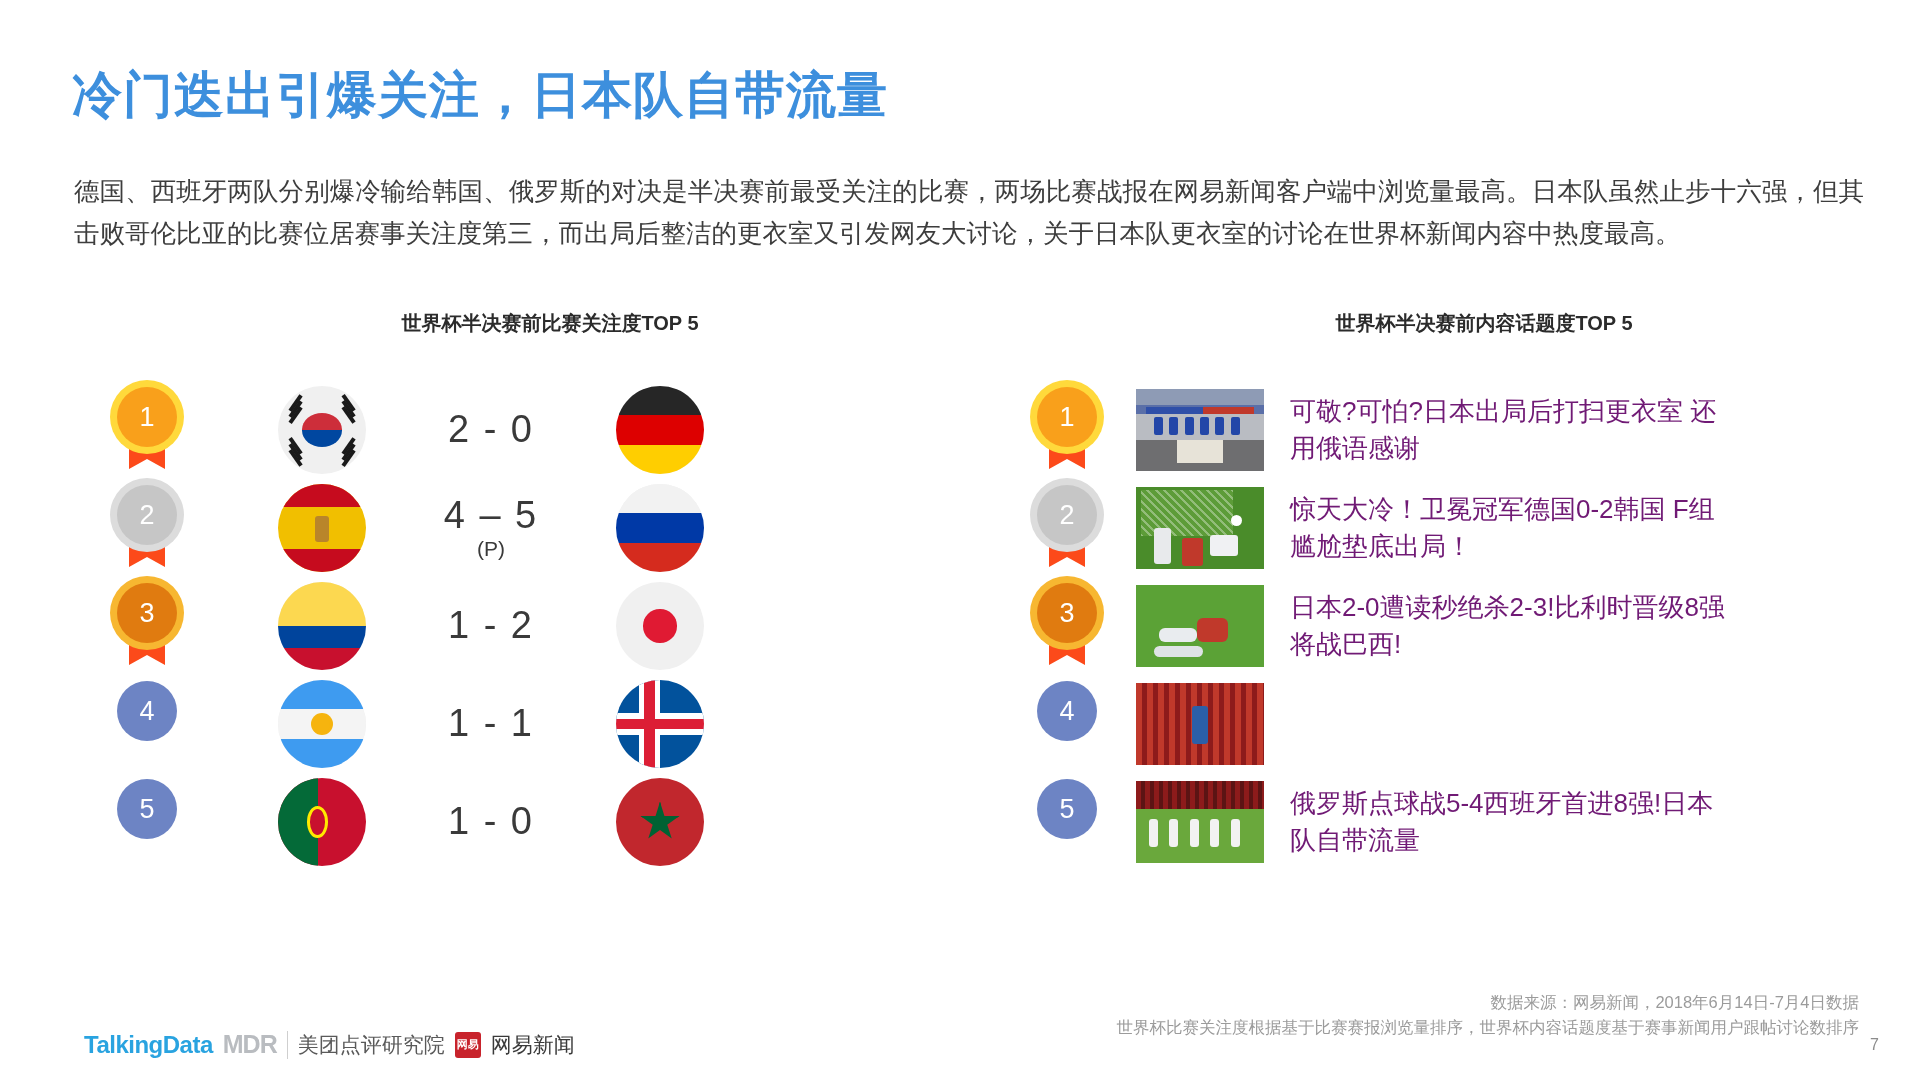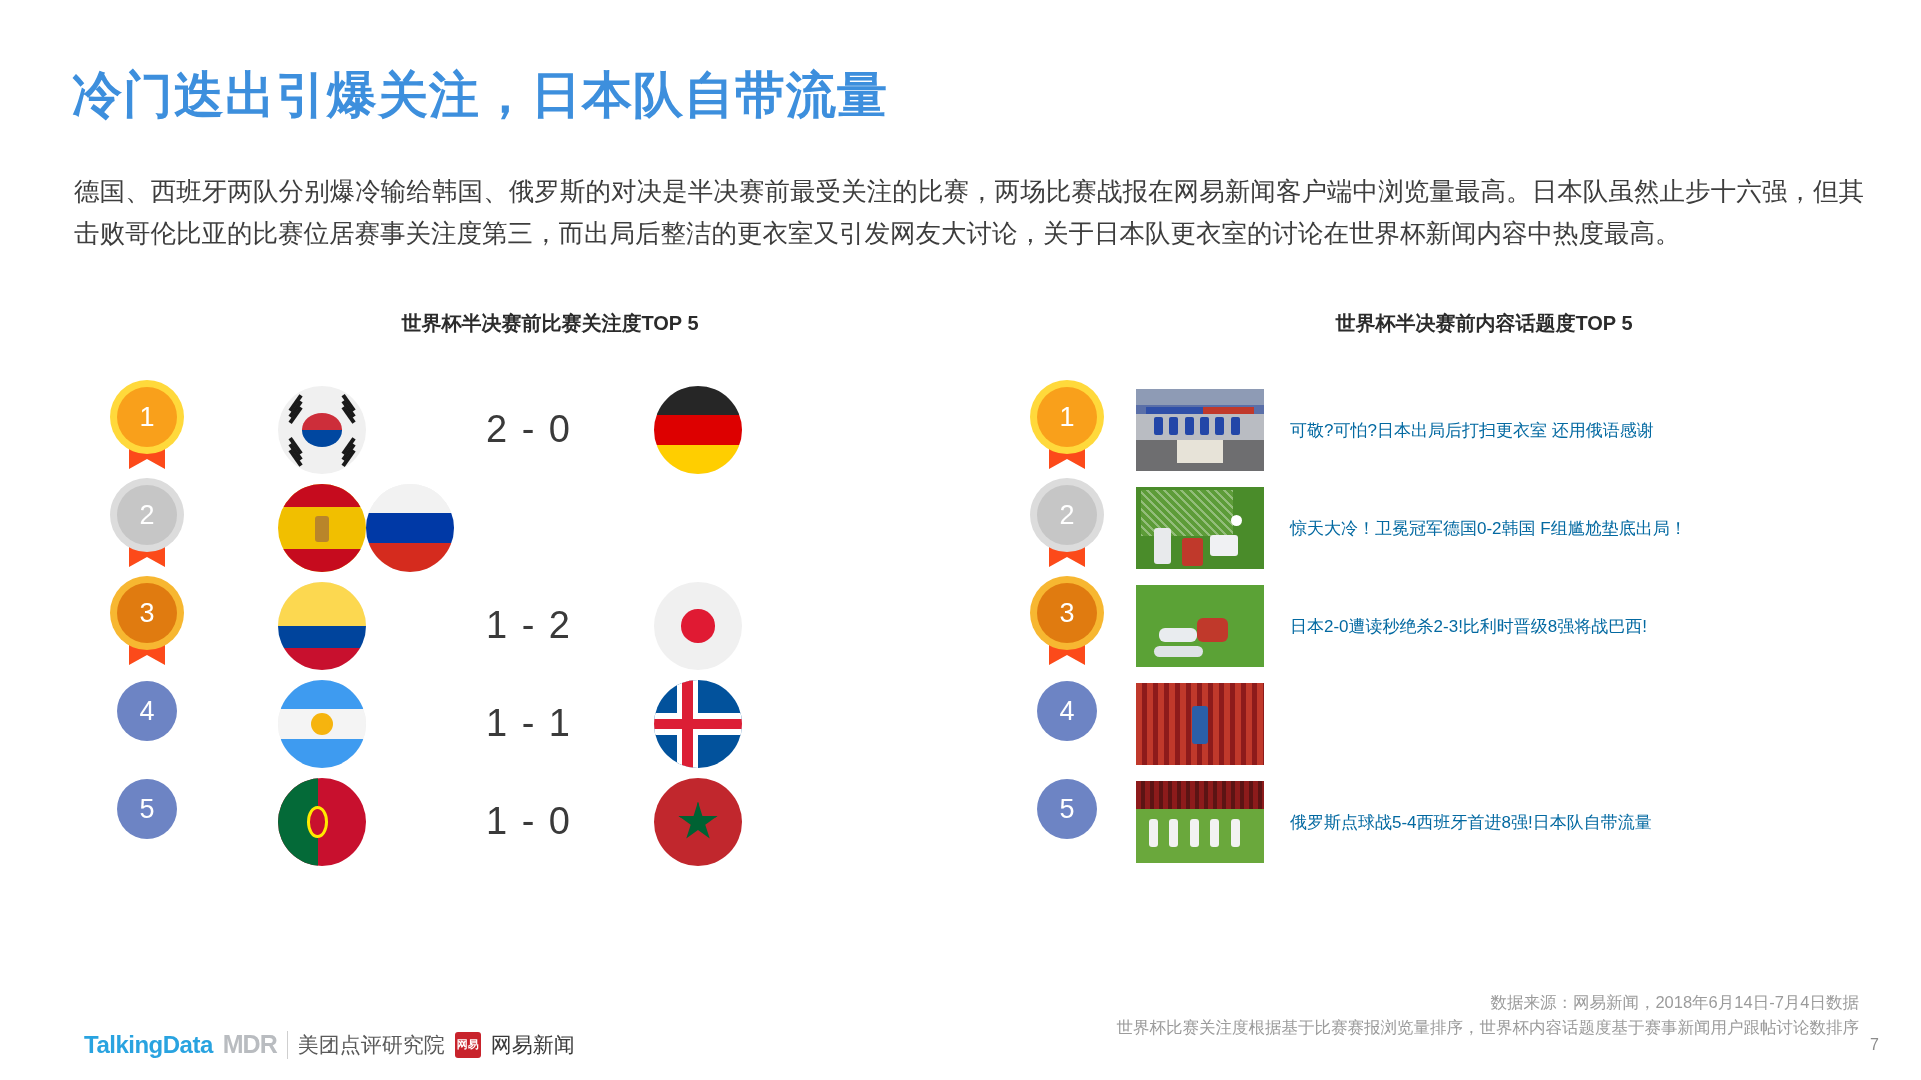--- a/index.html
+++ b/index.html
@@ -61,21 +61,20 @@
   .flag {
     width: 88px; height: 88px; border-radius: 50%; overflow: hidden;
     position: relative; flex: 0 0 88px; background: #efefef;
   }
   .flag-l { margin-left: 94px; }
   .flag-r { margin-left: 0; }
   .score {
     flex: 0 0 250px; text-align: center;
     font-size: 38px; color: #3a3a3a; font-weight: 400; letter-spacing: 2px;
     line-height: 1.05;
-    margin-left: 38px;
   }
   .score .pen { display:block; font-size: 21px; letter-spacing:0; margin-top:2px; }
 
   
   .f-stripe-h { position:absolute; left:0; width:100%; }
   .f-kr { background:#f0f0f0; }
   .f-kr .yy { position:absolute; left:27%; top:31%; width:46%; height:38%;
     border-radius:50%; background: linear-gradient(180deg,#cd2e3a 0 50%,#0047a0 50% 100%); }
   .f-kr .bar { position:absolute; background:#1a1a1a; height:4px; }
   .f-es { background:#f1bf00; }
@@ -141,22 +140,22 @@
   .t3 .p3 { position:absolute; left:14%; top:74%; width:38%; height:14%; background:#dfe3e6; border-radius:6px;}
   .t4 .crowd{ position:absolute; left:0; top:0; width:100%; height:100%;
     background: repeating-linear-gradient(90deg,#c0392b 0 6px,#8d1b1b 6px 11px),
                 repeating-linear-gradient(0deg,#00000022 0 7px,transparent 7px 13px); }
   .t4 .mid { position:absolute; left:44%; top:28%; width:12%; height:46%; background:#2b5fa8; border-radius:3px;}
   .t5 .sky { background: linear-gradient(180deg,#4c7a2a 0 34%,#6aa83c 34% 100%); }
   .t5 .crowd{ position:absolute; left:0; top:0; width:100%; height:34%;
     background: repeating-linear-gradient(90deg,#8d1b1b 0 5px,#5c1414 5px 9px); }
   .t5 .f1 { position:absolute; top:46%; width:7%; height:34%; background:#f2f2f2; border-radius:3px;}
   .topic-text {
-    margin-left: 26px; font-size: 17px; line-height: 37px;
-    color: #0369a1; width: 438px;
+    margin-left: 26px; font-size: 26px; line-height: 37px;
+    color: #701a75; width: 438px;
   }
 
   
   .source {
     position: absolute; right: 62px; top: 990px;
     text-align: right; font-size: 16.5px; line-height: 25px; color: #9b9b9b;
   }
   .page-num {
     position: absolute; right: 42px; top: 1036px;
     font-size: 16px; color: #8c8c8c;
@@ -221,20 +220,24 @@
       <div class="match-row">
         <div class="rank r2">
           <div class="disc">2</div>
           <div class="ribbon"></div>
         </div>
         <div class="flag flag-l f-es">
           <div class="f-stripe-h top"></div>
             <div class="f-stripe-h bot"></div>
             <div class="crest"></div>
         </div>
+        <div class="score">
+          <span>4 – 5</span>
+          <span class="pen">(P)</span>
+        </div>
         <div class="flag flag-r f-ru">
           <div class="f-stripe-h a"></div>
             <div class="f-stripe-h b"></div>
             <div class="f-stripe-h c"></div>
         </div>
       </div>
 
       <div class="match-row">
         <div class="rank r3">
           <div class="disc">3</div>

